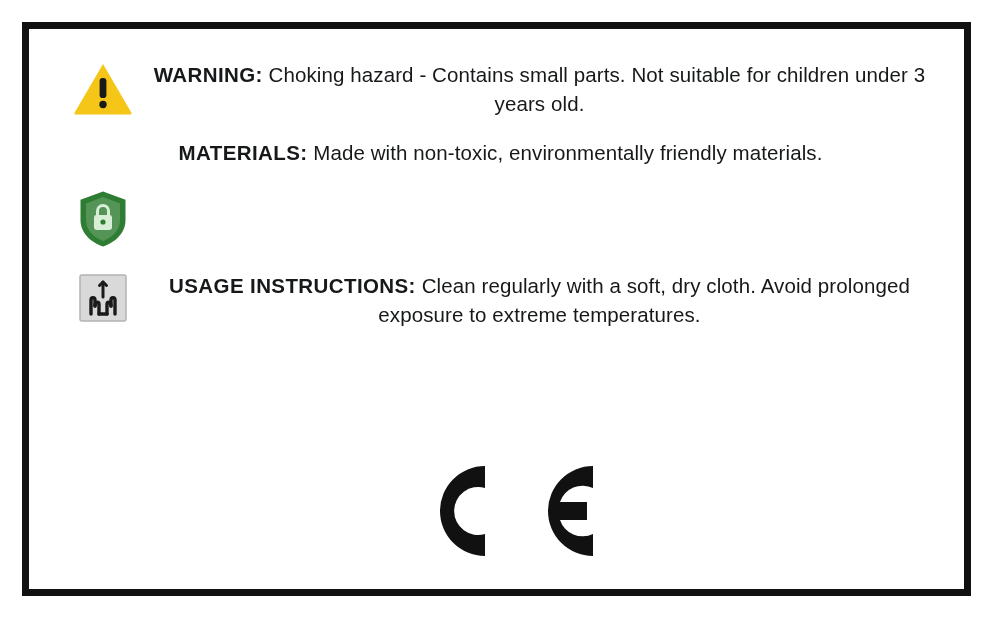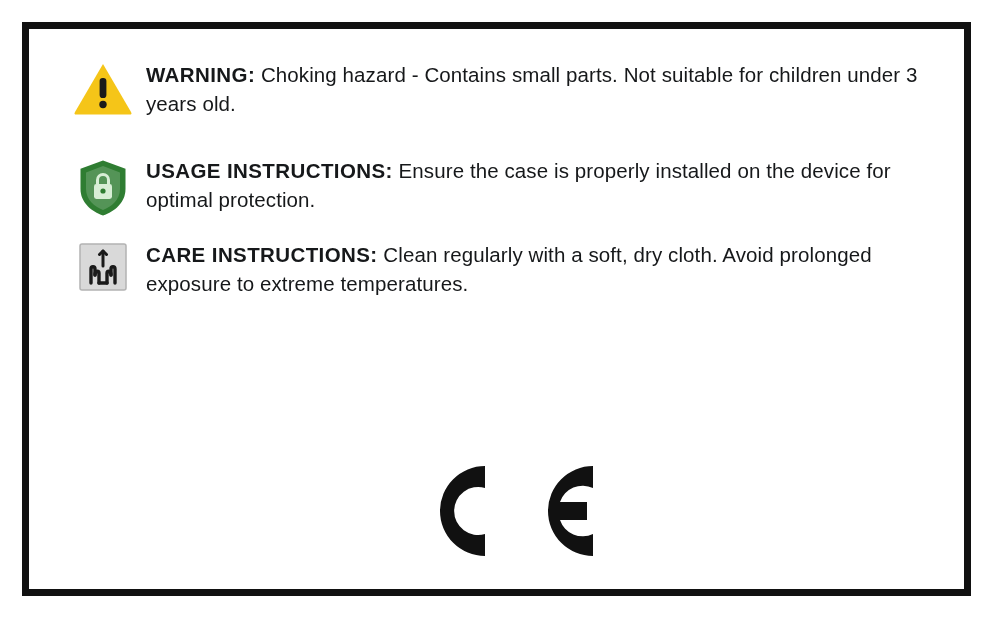--- a/index.html
+++ b/index.html
@@ -13,20 +13,21 @@
     font-family: "Liberation Sans", sans-serif;
     overflow: hidden;
   }
   .label-card {
     position: relative;
     width: 993px;
     height: 618px;
     background: #ffffff;
     box-sizing: border-box;
     padding: 22px;
+    text-align: center;
   }
   .label-border {
     position: absolute;
     left: 22px;
     top: 22px;
     right: 22px;
     bottom: 22px;
     border: 7px solid #111111;
     box-sizing: border-box;
   }
@@ -106,53 +107,53 @@
             <rect x="26.6" y="16" width="6.8" height="20" rx="3.1" fill="#1a1a1a"></rect>
             <circle cx="30" cy="42.5" r="3.7" fill="#1a1a1a"></circle>
           </svg>
         </div>
         <div class="text-cell">
           <span class="heading">WARNING:</span><span> Choking hazard - Contains small parts. Not suitable for children under 3 years old.</span>
         </div>
       </div>
 
       <div class="row row-materials">
+        <div class="text-cell">
+          <span class="heading">MATERIALS:</span><span> Made with non-toxic, environmentally friendly materials.</span>
+        </div>
       </div>
 
       <div class="row row-usage">
         <div class="icon-cell">
           <svg class="icon" width="56" height="64" viewBox="0 0 56 64">
             <path d="M28 2 L53 11 L53 33 C53 48 41 57.5 28 62 C15 57.5 3 48 3 33 L3 11 Z" fill="#ffffff"></path>
             <path d="M28 4.5 L50.5 12.7 L50.5 33 C50.5 46.6 39.7 55.4 28 59.5 C16.3 55.4 5.5 46.6 5.5 33 L5.5 12.7 Z" fill="#2f7d32"></path>
             <path d="M28 10 L45 16.5 L45 33 C45 43.6 36.6 50.7 28 54 C19.4 50.7 11 43.6 11 33 L11 16.5 Z" fill="#ffffff" opacity="0.18"></path>
             <rect x="19" y="28" width="18" height="15" rx="2.4" fill="#d8eed6"></rect>
             <path d="M22.5 28 L22.5 24 A5.5 5.5 0 0 1 33.5 24 L33.5 28" stroke="#d8eed6" stroke-width="3" fill="none"></path>
             <circle cx="28" cy="35" r="2.6" fill="#2f7d32"></circle>
           </svg>
-        </div>
-        <div class="text-cell">
-          <span class="heading">USAGE INSTRUCTIONS:</span><span> Ensure the case is properly installed on the device for optimal protection.</span>
         </div>
       </div>
 
       <div class="row row-care">
         <div class="icon-cell">
           <svg class="icon" width="50" height="50" viewBox="0 0 50 50">
             <rect x="2" y="2" width="46" height="46" rx="2" fill="#d9d9d9" stroke="#b3b3b3" stroke-width="1.5"></rect>
             <path d="M25 9 L25 24" stroke="#1a1a1a" stroke-width="3" stroke-linecap="round"></path>
             <path d="M21.5 12.5 L25 9 L28.5 12.5" stroke="#1a1a1a" stroke-width="3" fill="none" stroke-linecap="round" stroke-linejoin="round"></path>
             <path d="M13 41 L13 27 C13 24 17 24 17 27 L17 33" stroke="#1a1a1a" stroke-width="3.4" fill="none" stroke-linecap="round" stroke-linejoin="round"></path>
             <path d="M37 41 L37 27 C37 24 33 24 33 27 L33 33" stroke="#1a1a1a" stroke-width="3.4" fill="none" stroke-linecap="round" stroke-linejoin="round"></path>
             <path d="M17 33 C17 29 21 28 21 31 L21 41" stroke="#1a1a1a" stroke-width="3.4" fill="none" stroke-linecap="round" stroke-linejoin="round"></path>
             <path d="M33 33 C33 29 29 28 29 31 L29 41" stroke="#1a1a1a" stroke-width="3.4" fill="none" stroke-linecap="round" stroke-linejoin="round"></path>
             <path d="M21 41 L29 41" stroke="#1a1a1a" stroke-width="3.4" stroke-linecap="round"></path>
           </svg>
         </div>
         <div class="text-cell">
-          <span class="heading">CARE INSTRUCTIONS:</span><span> Clean regularly with a soft, dry cloth. Avoid prolonged exposure to extreme temperatures.</span>
+          <span class="heading">USAGE INSTRUCTIONS:</span><span> Clean regularly with a soft, dry cloth. Avoid prolonged exposure to extreme temperatures.</span>
         </div>
       </div>
 
     </div>
 
     <div class="ce-wrap">
       <svg class="ce-mark" width="200" height="118" viewBox="0 0 200 118">
         <path d="M88 14 A45 45 0 1 0 88 104 L88 82 A24 24 0 1 1 88 36 Z" fill="#111111"></path>
         <path d="M196 14 A45 45 0 1 0 196 104 L196 82 A24 24 0 0 1 163 68 L190 68 L190 50 L163 50 A24 24 0 0 1 196 36 Z" fill="#111111"></path>
       </svg>

